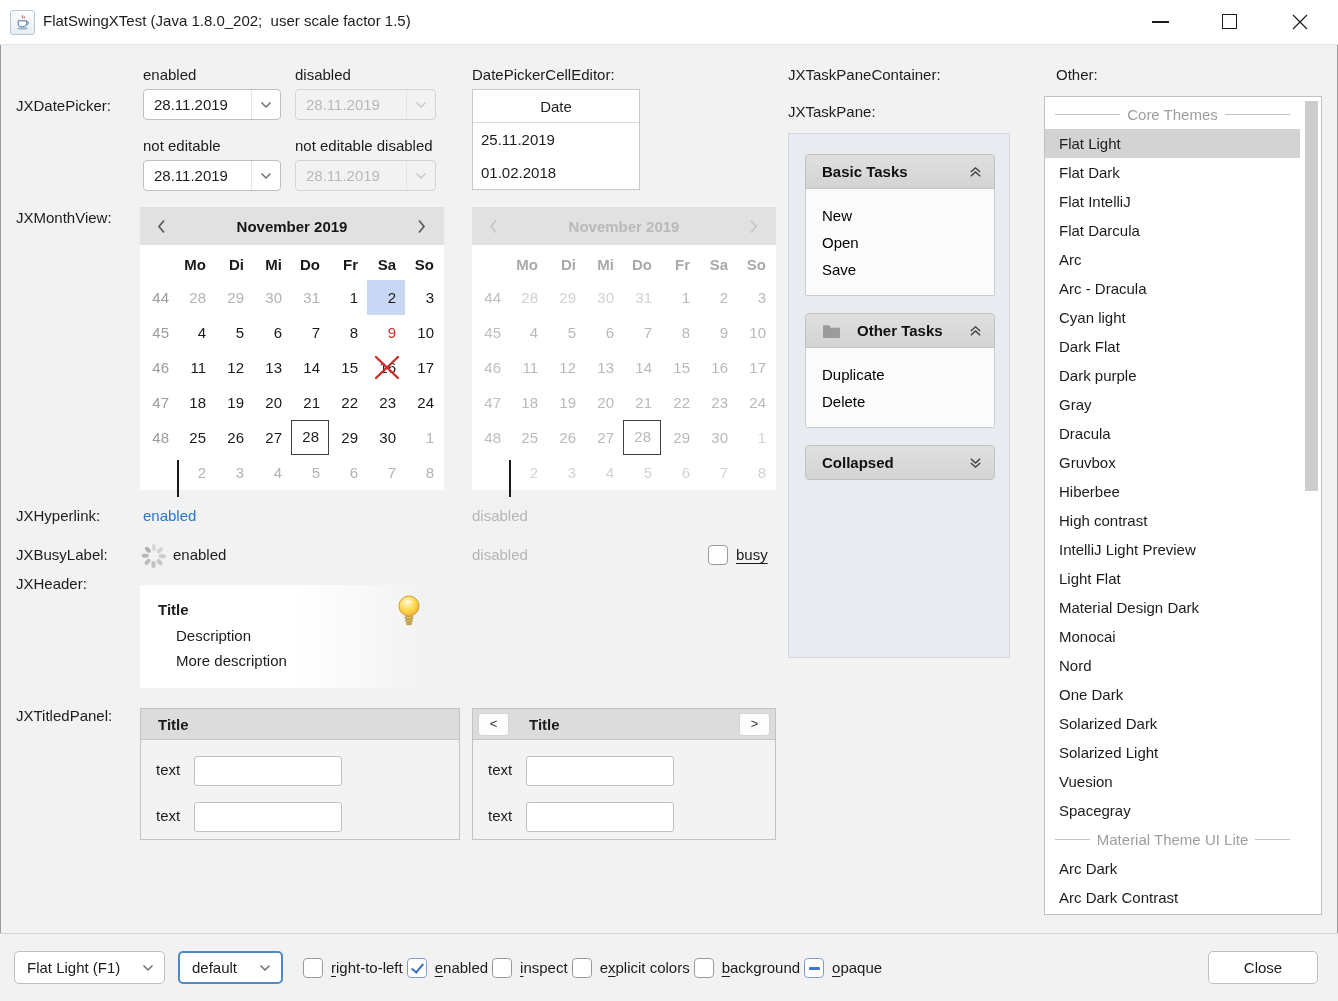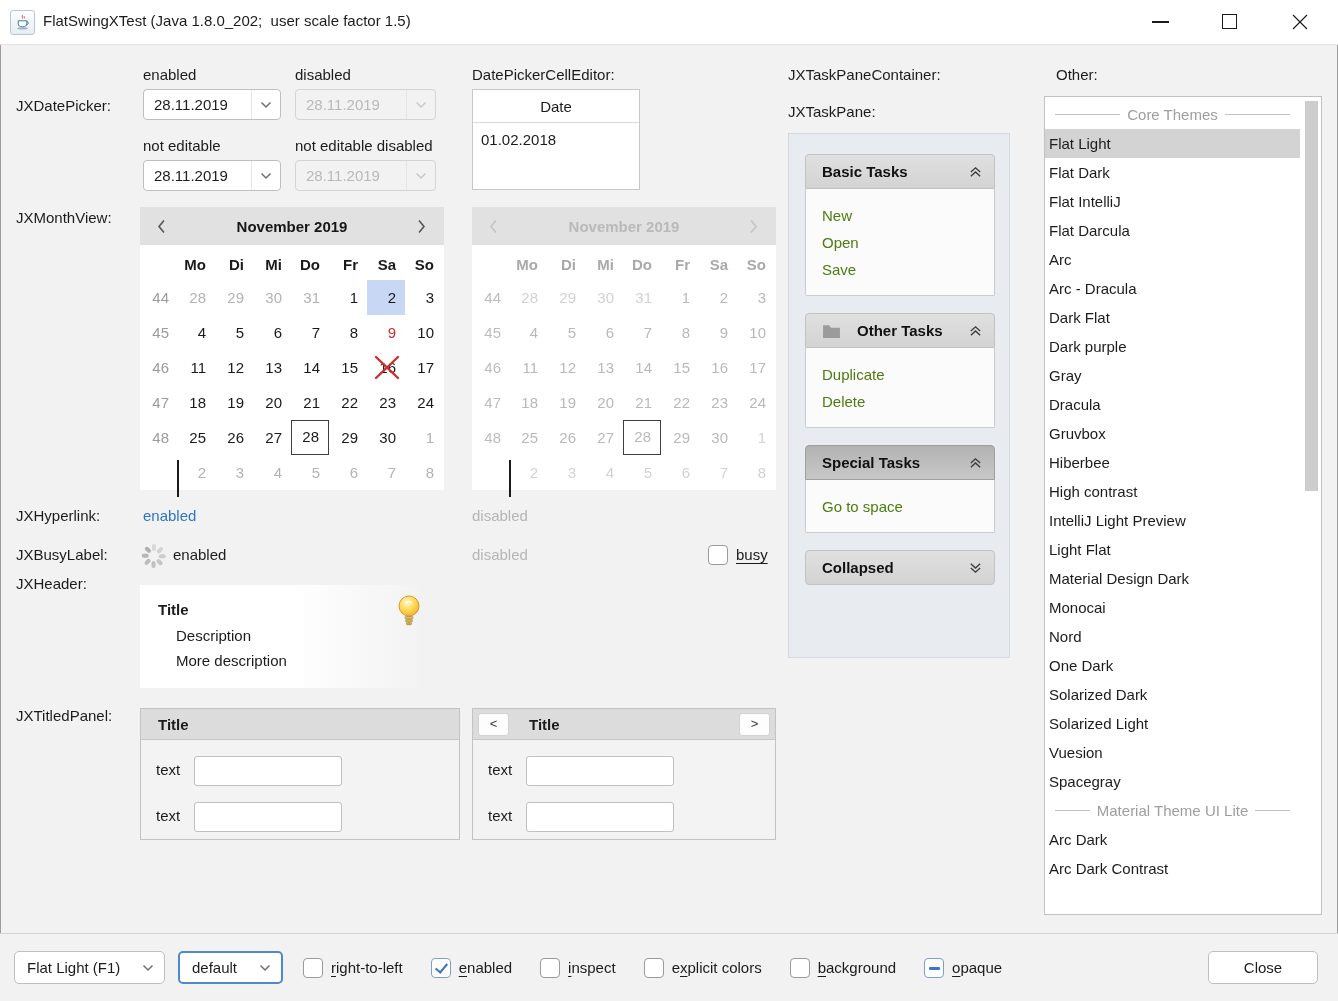--- a/index.html
+++ b/index.html
@@ -93,37 +93,37 @@
   
   .tpc{position:absolute;left:788px;top:133px;width:222px;height:525px;background:#e8ecf1;border:1px solid #d3d9df;padding:20px 16px 0 16px}
   .pane{width:190px;margin-bottom:17px}
   .pane-head{height:35px;background:linear-gradient(#e0e0e0,#d3d3d3);border:1px solid #c2c2c2;border-radius:4px 4px 0 0;display:flex;align-items:center;padding:0 12px 0 16px}
   .pane.collapsed .pane-head{border-radius:4px}
   .pane.focused .pane-head{background:linear-gradient(#b2b2b2,#c8c8c8);border-color:#9f9f9f}
   .pane-title{font-weight:700;font-size:15px;color:#111}
   .pane-head .chev{margin-left:auto;display:flex}
   .pane-head .ficon{margin-right:16px;display:flex}
   .pane-body{border:1px solid #c9cdd2;border-top:none;background:#fbfbfb;padding:13px 0 12px 16px;border-radius:0 0 2px 2px}
-  .task-link{color:#4d7c0f;line-height:27px;cursor:pointer}
+  .task-link{color:#000000;line-height:27px;cursor:pointer}
 
   
   .themes-list{position:absolute;left:1044px;top:96px;width:278px;height:819px;background:#fff;border:1px solid #c1c1c1;overflow:hidden;padding-top:3px}
-  .th-row{height:29px;line-height:29px;padding-left:4px;width:calc(100% - 21px);white-space:nowrap}
+  .th-row{height:29px;line-height:29px;padding-left:14px;width:calc(100% - 21px);white-space:nowrap}
   .th-row.selected{background:#d3d3d3}
   .th-sep{display:flex;align-items:center;gap:7px;height:29px;color:#9e9e9e;padding:0 10px;width:calc(100% - 21px)}
   .th-sep .ln{flex:1;height:1px;background:#c3c3c3}
   .sb-thumb{position:absolute;left:260px;top:4px;width:13px;height:390px;background:#cdcdcd}
 
   
   .bottombar{position:absolute;left:0;top:933px;width:1338px;height:68px;border-top:1px solid #d5d5d5;display:flex;align-items:center;padding:0 20px 0 14px;background:#f2f2f2}
   .combo{height:33px;background:#fff;border:1px solid #bfbfbf;border-radius:5px;display:flex;align-items:center;padding:0 10px 0 12px}
   .combo .cval{flex:1}
   .combo.focus{border:2px solid #4e8ac8}
   .cb-item{display:flex;align-items:center;gap:8px;white-space:nowrap}
-  .cbrow{display:flex;align-items:center;gap:28px;margin-left:20px}
+  .cbrow{display:flex;align-items:center;gap:4px;margin-left:20px}
   .btn{height:33px;width:110px;background:#fff;border:1px solid #bfbfbf;border-radius:5px;text-align:center;line-height:31px;margin-left:auto}
   u{text-decoration:underline;text-underline-offset:3px}
   .chv{display:block}
 </style>
 </head>
 <body>
 
 <div id="page">
 
   <div class="titlebar">
@@ -190,20 +190,21 @@
     <span class="val">28.11.2019</span>
     <span class="arrow">
         <svg class="chv" width="12" height="8" viewBox="0 0 12 8">
           <path d="M1.5 1.5 L6 6 L10.5 1.5" fill="none" stroke="#6f6f6f" stroke-width="1.5"></path>
         </svg>
       </span>
   </div>
 
   <div class="dtab">
     <div class="dtab-head">Date</div>
+    <div class="dtab-row">25.11.2019</div>
     <div class="dtab-row">01.02.2018</div>
   </div>
 
   <div class="cal" style="left:140px;top:207px">
     <div class="mv-head">
       <span class="arrow">
           <svg width="9" height="15" viewBox="0 0 9 15">
             <path d="M7 1.5 L2 7.5 L7 13.5" fill="none" stroke="#555" stroke-width="1.6"></path>
           </svg>
         </span>
@@ -470,33 +471,20 @@
             <svg width="13" height="12" viewBox="0 0 14 12">
               <path d="M2 6 L7 1.5 L12 6 M2 10.5 L7 6 L12 10.5" stroke="#3c3c3c" stroke-width="1.5" fill="none"></path>
             </svg>
           </span>
         </div>
         <div class="pane-body">
           <div class="task-link">Duplicate</div>
           <div class="task-link">Delete</div>
         </div>
       </div>
-      <div class="pane focused">
-        <div class="pane-head">
-          <span class="pane-title">Special Tasks</span>
-          <span class="chev">
-            <svg width="13" height="12" viewBox="0 0 14 12">
-              <path d="M2 6 L7 1.5 L12 6 M2 10.5 L7 6 L12 10.5" stroke="#3c3c3c" stroke-width="1.5" fill="none"></path>
-            </svg>
-          </span>
-        </div>
-        <div class="pane-body">
-          <div class="task-link">Go to space</div>
-        </div>
-      </div>
       <div class="pane collapsed">
         <div class="pane-head">
           <span class="pane-title">Collapsed</span>
           <span class="chev">
             <svg width="13" height="12" viewBox="0 0 14 12">
               <path d="M2 1.5 L7 6 L12 1.5 M2 6 L7 10.5 L12 6" stroke="#3c3c3c" stroke-width="1.5" fill="none"></path>
             </svg>
           </span>
         </div>
       </div>
@@ -508,20 +496,21 @@
         <span class="ln"></span>
         <span>Core Themes</span>
         <span class="ln"></span>
       </div>
       <div class="th-row selected">Flat Light</div>
       <div class="th-row">Flat Dark</div>
       <div class="th-row">Flat IntelliJ</div>
       <div class="th-row">Flat Darcula</div>
       <div class="th-row">Arc</div>
       <div class="th-row">Arc - Dracula</div>
+      <div class="th-row">Cyan light</div>
       <div class="th-row">Dark Flat</div>
       <div class="th-row">Dark purple</div>
       <div class="th-row">Gray</div>
       <div class="th-row">Dracula</div>
       <div class="th-row">Gruvbox</div>
       <div class="th-row">Hiberbee</div>
       <div class="th-row">High contrast</div>
       <div class="th-row">IntelliJ Light Preview</div>
       <div class="th-row">Light Flat</div>
       <div class="th-row">Material Design Dark</div>

